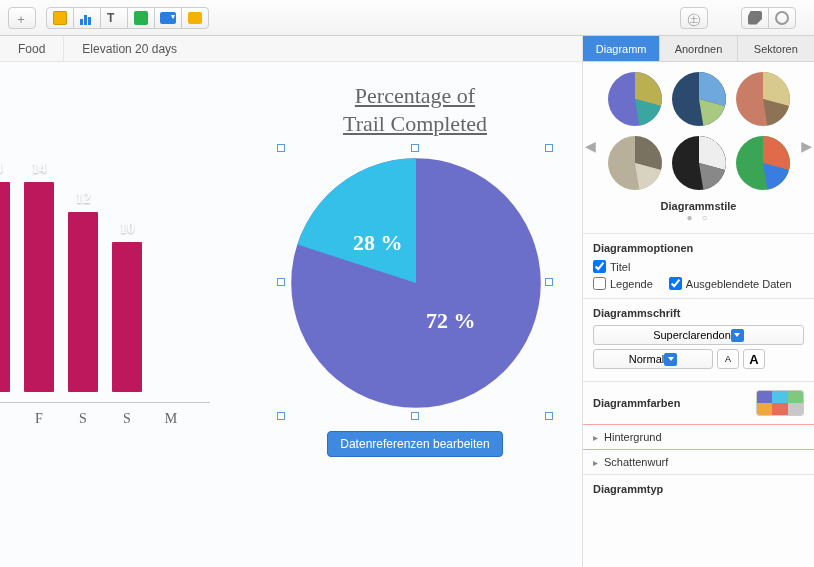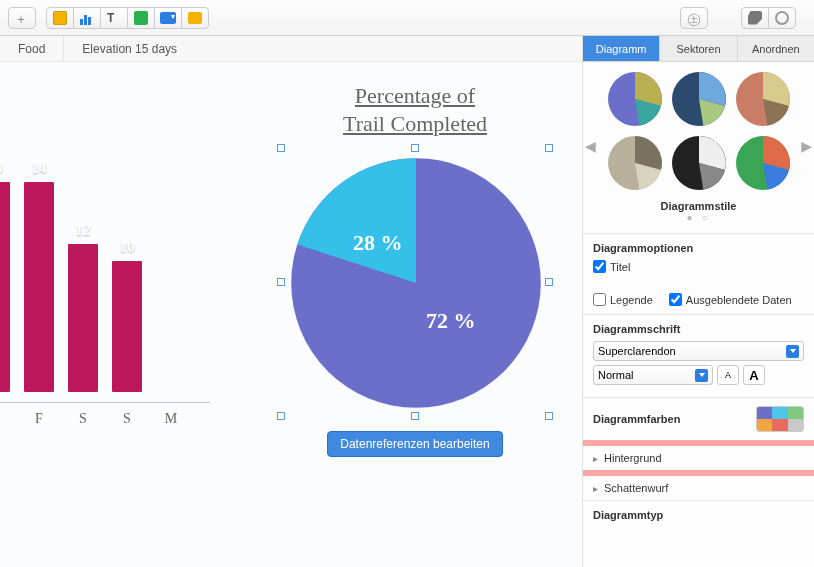--- a/index.html
+++ b/index.html
@@ -66,32 +66,32 @@
 .style-label{ text-align:center; font-size:11px; font-weight:600; color:#333; margin-top:2px;}
 .dots{ text-align:center; color:#bbb; font-size:10px; letter-spacing:3px; margin-bottom:6px;}
 
 .section{ border-top:1px solid #e5e5e5; padding:8px 10px;}
 .section .shead{ font-size:11px; font-weight:600; color:#333; margin-bottom:6px;}
 .chk-row{ display:flex; flex-wrap:wrap; gap:6px 16px; font-size:11px; color:#333;}
 .chk{ display:flex; align-items:center; gap:4px;}
 .chk input{ width:13px; height:13px;}
 
 .sel-row{ display:flex; gap:4px; align-items:center; margin-bottom:4px;}
-.sel{ flex:1; height:20px; border:1px solid #c8c8c8; border-radius:3px; background:linear-gradient(#fff,#f5f5f5); font-size:11px; padding:0 4px; display:flex; align-items:center; justify-content:space-between; cursor:pointer;}
+.sel{ flex:1; height:20px; border:1px solid #c8c8c8; border-radius:3px; background:linear-gradient(#fff,#f5f5f5); font-size:11px; padding:0 4px; display:flex; align-items:center; justify-content:center; cursor:pointer;}
 .sel .arr{ width:13px; height:13px; background:#2a7de1; border-radius:2px; display:flex; align-items:center; justify-content:center;}
 .sel .arr::before{content:""; border-left:3px solid transparent; border-right:3px solid transparent; border-top:4px solid #fff;}
 .sizebtn{ width:22px; height:20px; border:1px solid #c8c8c8; border-radius:3px; background:#fff; display:flex; align-items:center; justify-content:center; cursor:pointer;}
 .sizebtn.small{font-size:9px;} .sizebtn.big{font-size:13px; font-weight:bold;}
 
 .color-swatch{ width:48px; height:26px; border:1px solid #ccc; border-radius:3px; overflow:hidden; display:grid; grid-template-columns:repeat(3,1fr); grid-template-rows:repeat(2,1fr); cursor:pointer;}
 .color-swatch span:nth-child(1){background:#6b6fc9;} .color-swatch span:nth-child(2){background:#4fc3e8;} .color-swatch span:nth-child(3){background:#7fc97f;}
 .color-swatch span:nth-child(4){background:#f2a63b;} .color-swatch span:nth-child(5){background:#e86b5c;} .color-swatch span:nth-child(6){background:#c8c8c8;}
 .row-between{ display:flex; align-items:center; justify-content:space-between;}
 
-.disclosure{ display:flex; align-items:center; gap:6px; font-size:11px; color:#333; cursor:pointer; padding:6px 10px; border-top:6px solid #fca5a5;}
+.disclosure{ display:flex; align-items:center; gap:6px; font-size:11px; color:#333; cursor:pointer; padding:6px 10px; border-top:1px solid #fca5a5;}
 .disclosure::before{ content:"▸"; color:#888; font-size:10px;}
 </style>
 </head>
 <body>
 
 <div class="toolbar">
   <div class="tool-group">
     <div class="btn">
         <span class="ic ic-plus"></span>
       </div>
@@ -135,45 +135,45 @@
         <span class="ic ic-ring"></span>
       </div>
   </div>
 </div>
 
 <div class="tabstrip">
   <div class="tab">
       <span>Food</span>
     </div>
   <div class="tab last">
-      <span>Elevation 15 days</span>
+      <span>Elevation 20 days</span>
     </div>
 </div>
 
 <div class="main">
 
   <div class="barchart">
     <div class="bars">
       <div class="bar-wrap">
           <div class="bar" style="height:210px">
             <span class="bar-label">14</span>
           </div>
         </div>
       <div class="bar-wrap">
           <div class="bar" style="height:210px">
             <span class="bar-label">14</span>
           </div>
         </div>
       <div class="bar-wrap">
-          <div class="bar" style="height:148px">
+          <div class="bar" style="height:180px">
             <span class="bar-label">12</span>
           </div>
         </div>
       <div class="bar-wrap">
-          <div class="bar" style="height:131px">
+          <div class="bar" style="height:150px">
             <span class="bar-label">10</span>
           </div>
         </div>
     </div>
     <div class="axis">
       <span>T</span>
       <span>F</span>
       <span>S</span>
       <span>S</span>
       <span>M</span>
@@ -201,22 +201,22 @@
       <div class="handle h-bm"></div>
       <div class="handle h-br"></div>
     </div>
     <button class="edit-btn">Datenreferenzen bearbeiten</button>
   </div>
 </div>
 
 <div class="inspector">
   <div class="insp-tabs">
     <div class="itab active">Diagramm</div>
+    <div class="itab">Anordnen</div>
     <div class="itab">Sektoren</div>
-    <div class="itab">Anordnen</div>
   </div>
 
   <div class="style-grid">
     <div class="style-nav left">◀</div>
     <div class="style-nav right">▶</div>
     <div class="style-row">
       <svg class="mini-pie" viewBox="0 0 10 10">
           <circle cx="5" cy="5" r="5" fill="#6b6fc9"></circle>
           <path d="M5 5 L5 0 A5 5 0 0 1 9.8 6.3 Z" fill="#bab051"></path>
           <path d="M5 5 L9.8 6.3 A5 5 0 0 1 5.8 9.9 Z" fill="#3aa6a0"></path>
@@ -254,21 +254,21 @@
   </div>
 
   <div class="section">
     <div class="shead">Diagrammoptionen</div>
     <div class="chk-row">
       <label class="chk">
           <input type="checkbox" checked="" style="">
           <span>Titel</span>
         </label>
     </div>
-    <div class="chk-row" style="margin-top:20px;">
+    <div class="chk-row" style="margin-top:4px;">
       <label class="chk">
           <input type="checkbox" style="">
           <span>Legende</span>
         </label>
       <label class="chk">
           <input type="checkbox" checked="" style="">
           <span>Ausgeblendete Daten</span>
         </label>
     </div>
   </div>

